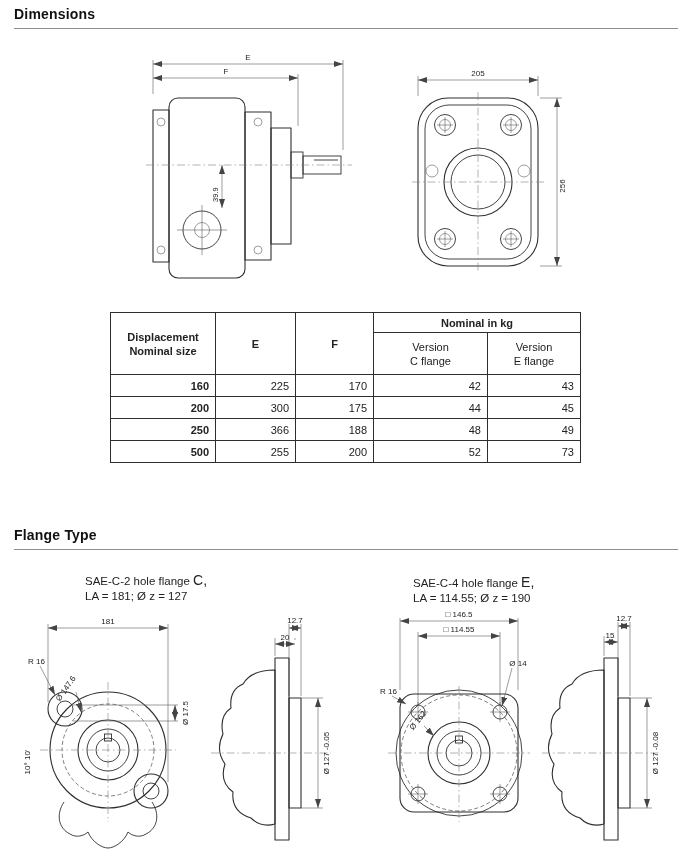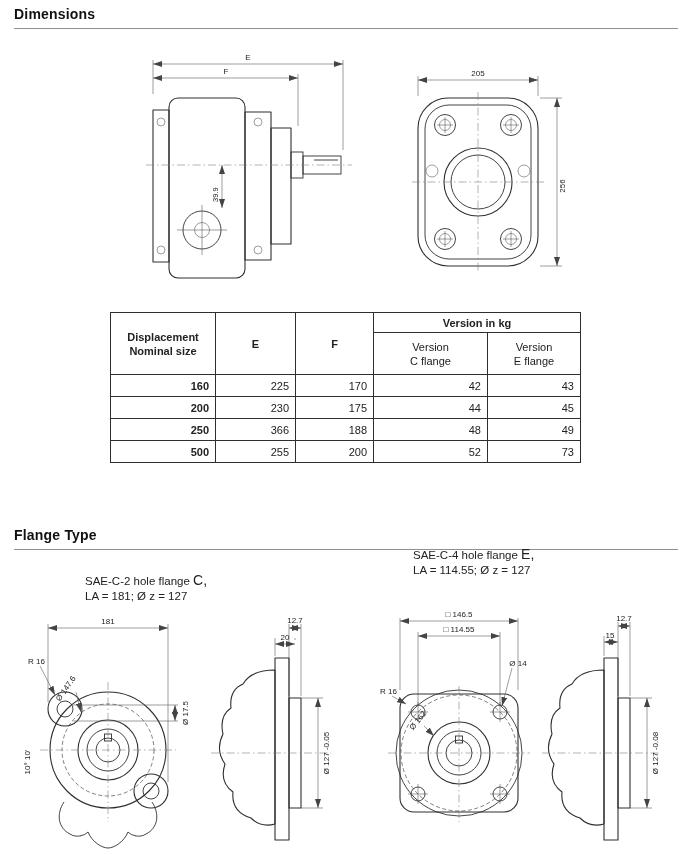--- a/index.html
+++ b/index.html
@@ -141,21 +141,21 @@
         <col style="width:93px">
     </colgroup>
     <thead>
       <tr>
         <th rowspan="2" style="height:62px">
           <div class="hline2">Displacement</div>
           <div class="hline2">Nominal size</div>
         </th>
         <th rowspan="2">E</th>
         <th rowspan="2">F</th>
-        <th colspan="2" style="height:20px">Version in kg</th>
+        <th colspan="2" style="height:20px">Nominal in kg</th>
       </tr>
       <tr>
         <th style="font-weight:normal">
           <div class="hline2">Version</div>
           <div class="hline2">C flange</div>
         </th>
         <th style="font-weight:normal">
           <div class="hline2">Version</div>
           <div class="hline2">E flange</div>
         </th>
@@ -164,21 +164,21 @@
     <tbody>
       <tr>
         <td style="font-weight:bold">160</td>
         <td>225</td>
         <td>170</td>
         <td>42</td>
         <td>43</td>
       </tr>
       <tr>
         <td style="font-weight:bold">200</td>
-        <td>230</td>
+        <td>300</td>
         <td>175</td>
         <td>44</td>
         <td>45</td>
       </tr>
       <tr>
         <td style="font-weight:bold">250</td>
         <td>366</td>
         <td>188</td>
         <td>48</td>
         <td>49</td>
@@ -193,23 +193,23 @@
     </tbody>
   </table>
 
   <div class="sec-title" style="left:14px; top:527px;">Flange Type</div>
   <div class="rule" style="top:549px;"></div>
 
   <div class="caption" style="left:62px; top:573px;">
     <div><span>SAE-C-2 hole flange </span><span class="big">C,</span></div>
     <div>LA = 181; Ø z = 127</div>
   </div>
-  <div class="caption" style="left:390px; top:547px;">
+  <div class="caption" style="left:390px; top:575px;">
     <div><span>SAE-C-4 hole flange </span><span class="big">E,</span></div>
-    <div>LA = 114.55; Ø z = 127</div>
+    <div>LA = 114.55; Ø z = 190</div>
   </div>
 
   <svg class="drawing" style="left:18px; top:610px;" width="180" height="248" viewBox="0 0 180 248">
     <defs>
       <marker id="ar3" markerWidth="9" markerHeight="6" refX="9" refY="3" orient="auto-start-reverse" markerUnits="userSpaceOnUse">
         <path class="arrowhead" d="M0,0 L9,3 L0,6 Z"></path>
       </marker>
     </defs>
 
     <g>

